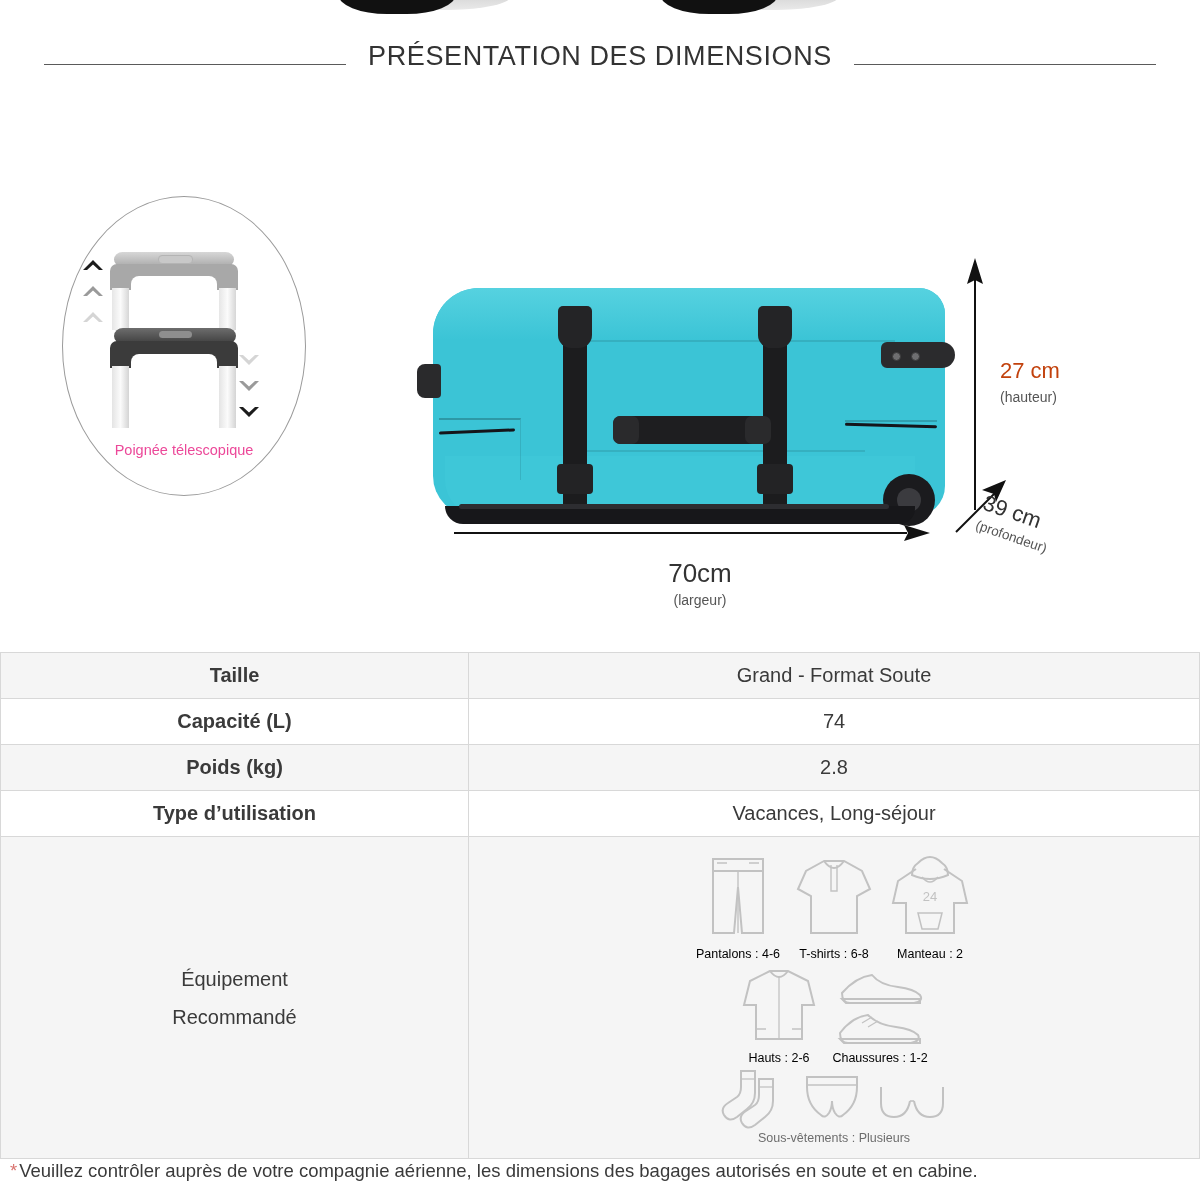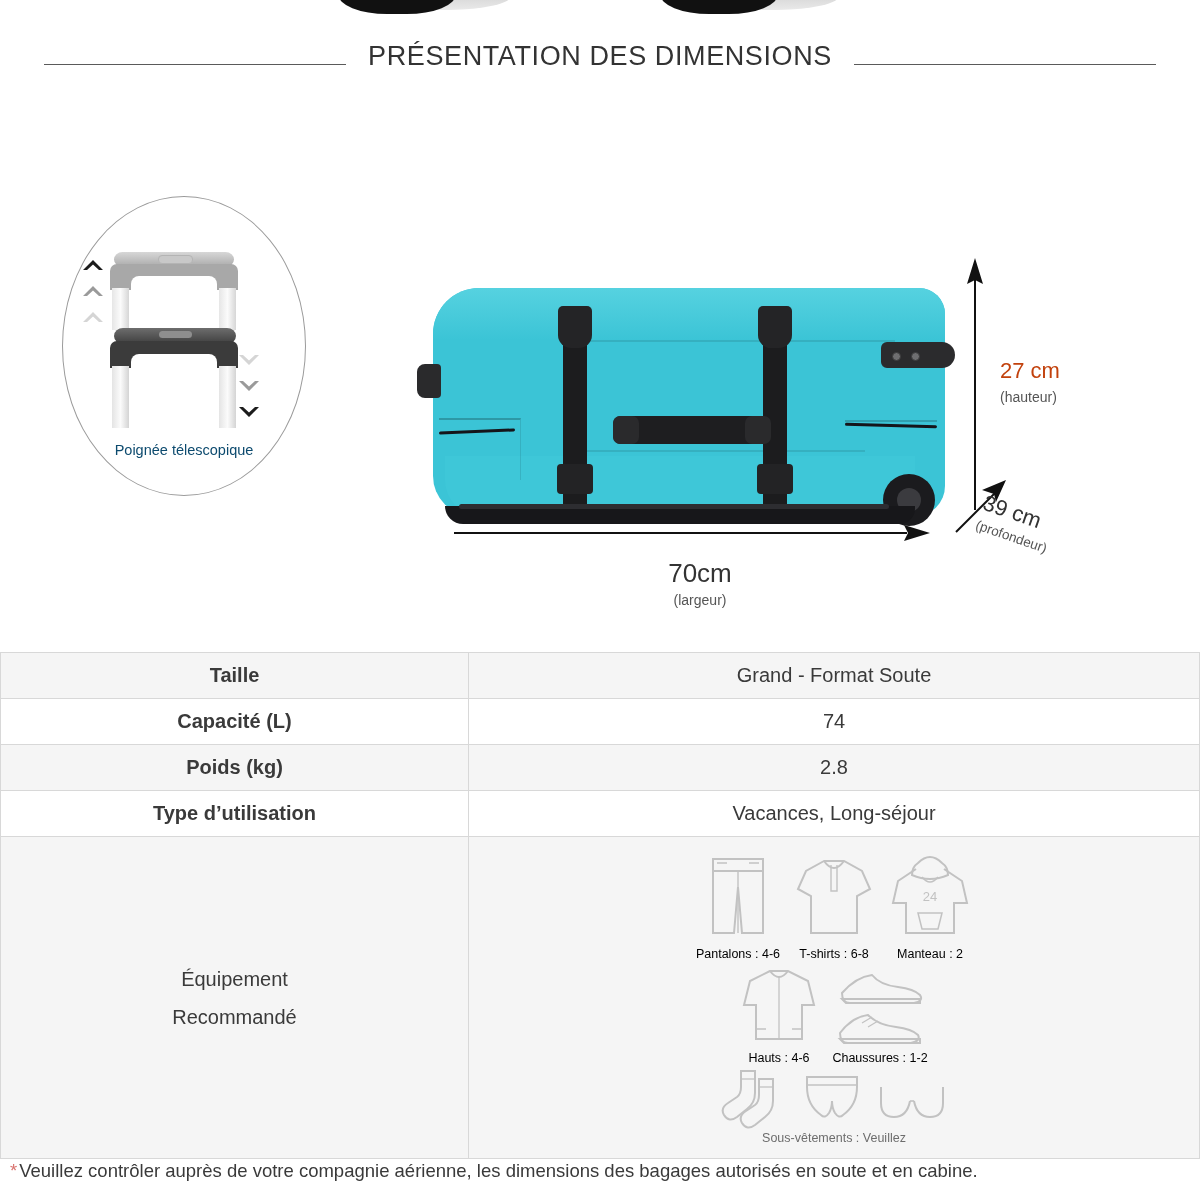--- a/index.html
+++ b/index.html
@@ -98,21 +98,21 @@
   .chev svg { display:block; }
   .chev-up-1 { left:20px; top:62px; }
   .chev-up-2 { left:20px; top:88px; }
   .chev-up-3 { left:20px; top:114px; }
   .chev-dn-1 { left:176px; top:158px; }
   .chev-dn-2 { left:176px; top:184px; }
   .chev-dn-3 { left:176px; top:210px; }
 
   .handle-caption {
     position:absolute; left:62px; top:442px; width:244px;
-    text-align:center; font-size:14.5px; color:#0c4a6e;
+    text-align:center; font-size:14.5px; color:#ec4899;
   }
 
   
   .bag-wrap { position:absolute; left:415px; top:278px; width:560px; height:250px; }
 
   .bag-body {
     position:absolute; left:18px; top:10px; width:512px; height:228px;
     background:#3bc4d6;
     border-radius:46px 26px 30px 40px;
   }
@@ -447,21 +447,21 @@
         <div class="equip-line">
           <div class="equip-item">
             <svg width="78" height="84" viewBox="0 0 78 84">
               <g fill="none" stroke="#c2c2c2" stroke-width="2">
                 <path d="M30 8 L10 18 L4 42 h12 v34 h46 V42 h12 L68 18 L48 8 z"></path>
                 <path d="M30 8 q9 12 18 0"></path>
                 <path d="M39 14 v62" stroke-width="1.3"></path>
                 <path d="M16 66 h10 M52 66 h10" stroke-width="1.3"></path>
               </g>
             </svg>
-            <div class="cap">Hauts : 4-6</div>
+            <div class="cap">Hauts : 2-6</div>
           </div>
           <div class="equip-item">
             <svg width="96" height="84" viewBox="0 0 96 84">
               <g fill="none" stroke="#c2c2c2" stroke-width="2">
                 <path d="M10 30 q14 -16 30 -18 q8 10 26 12 q16 2 22 8 q4 6 -6 8 H18 q-8 0 -8 -10 z"></path>
                 <path d="M10 36 h78 v4 H14 z"></path>
                 <path d="M8 70 q12 -16 28 -18 q10 10 28 12 q16 2 22 8 q3 6 -7 8 H16 q-8 0 -8 -10 z"></path>
                 <path d="M8 76 h80 v4 H12 z"></path>
                 <path d="M30 60 l10 -6 M36 64 l10 -6" stroke-width="1.2"></path>
               </g>
@@ -487,21 +487,21 @@
               </g>
             </svg>
             <svg width="70" height="52" viewBox="0 0 70 52">
               <g fill="none" stroke="#c2c2c2" stroke-width="2">
                 <path d="M4 10 v16 q0 14 13 14 q13 0 16 -16"></path>
                 <path d="M66 10 v16 q0 14 -13 14 q-13 0 -16 -16"></path>
                 <path d="M33 24 h4" stroke-width="1.6"></path>
               </g>
             </svg>
           </div>
-          <div class="equip-shared-cap">Sous-vêtements : Veuillez</div>
+          <div class="equip-shared-cap">Sous-vêtements : Plusieurs</div>
         </div>
 
       </div>
     </td>
   </tr>
 </tbody>
   </table>
 
 <div class="footer">
   <span class="star">*</span><span>Veuillez contrôler auprès de votre compagnie aérienne, les dimensions des bagages autorisés en soute et en cabine.</span>

